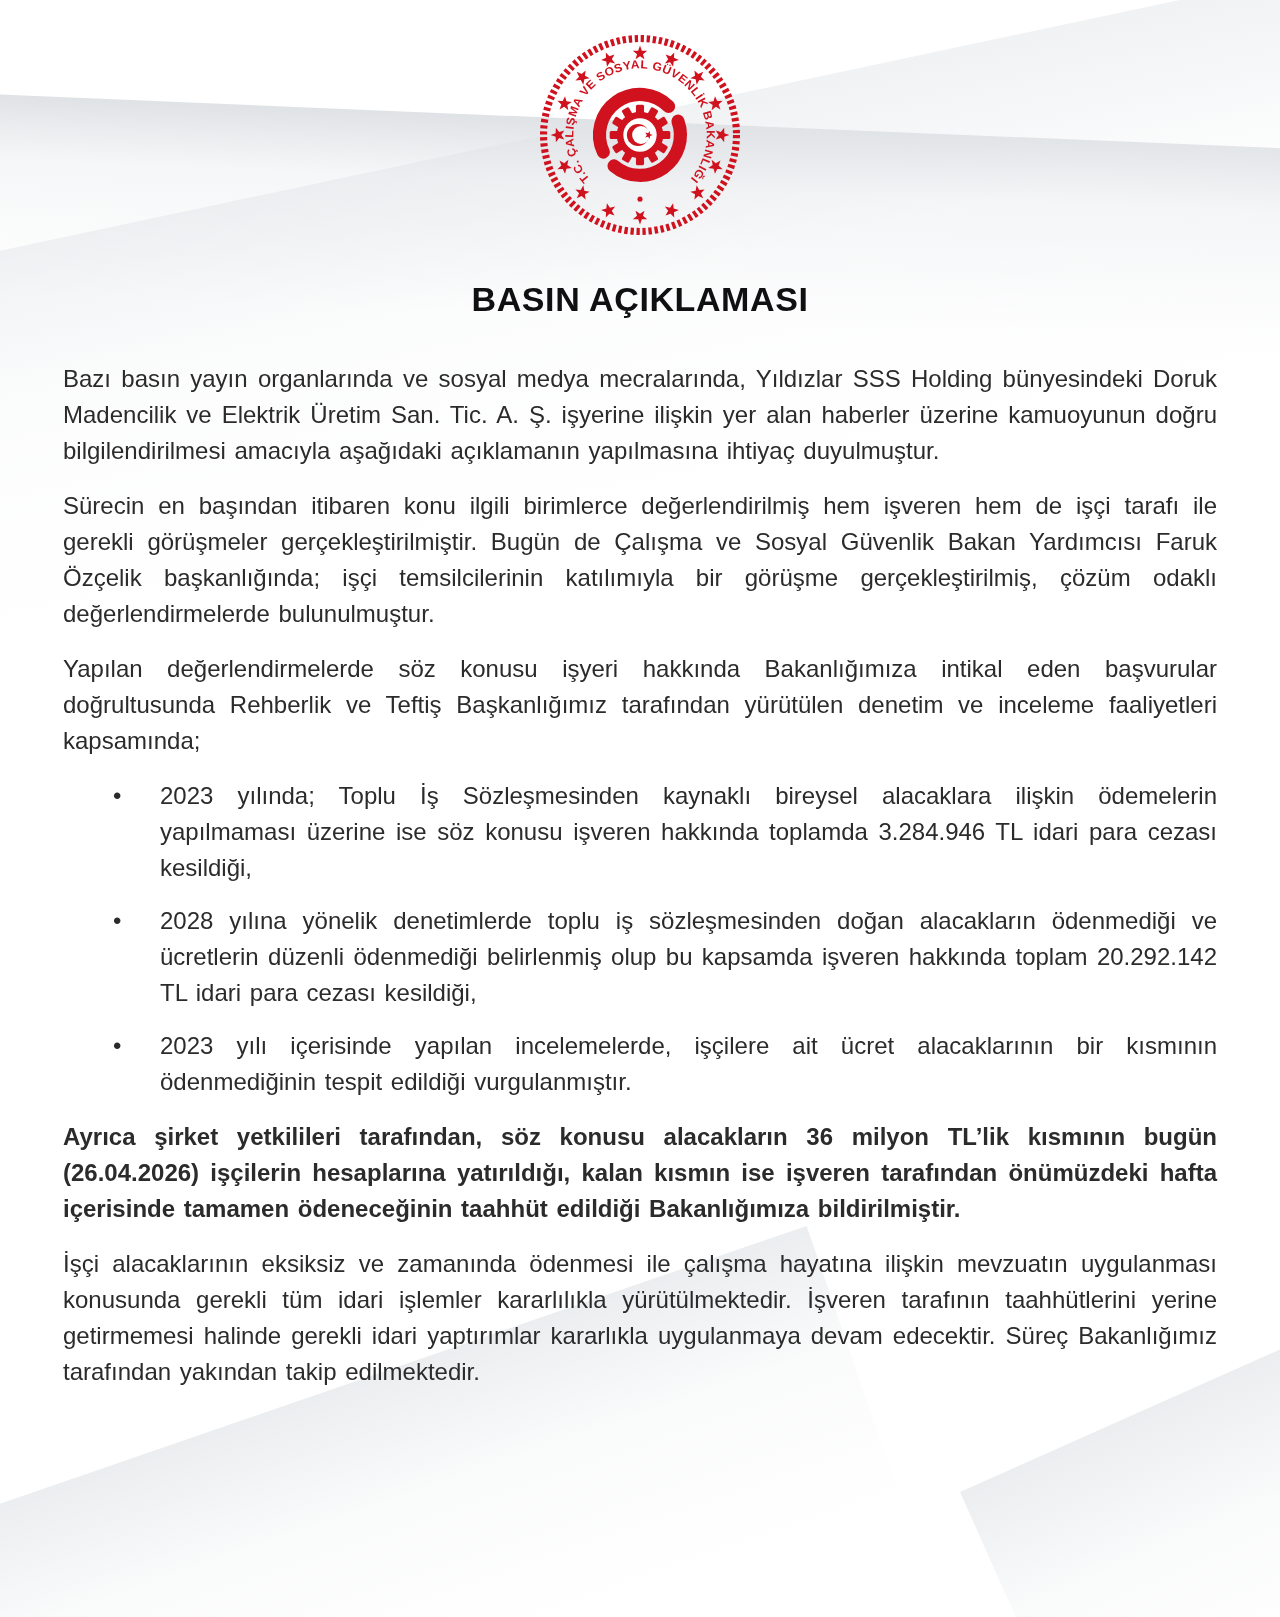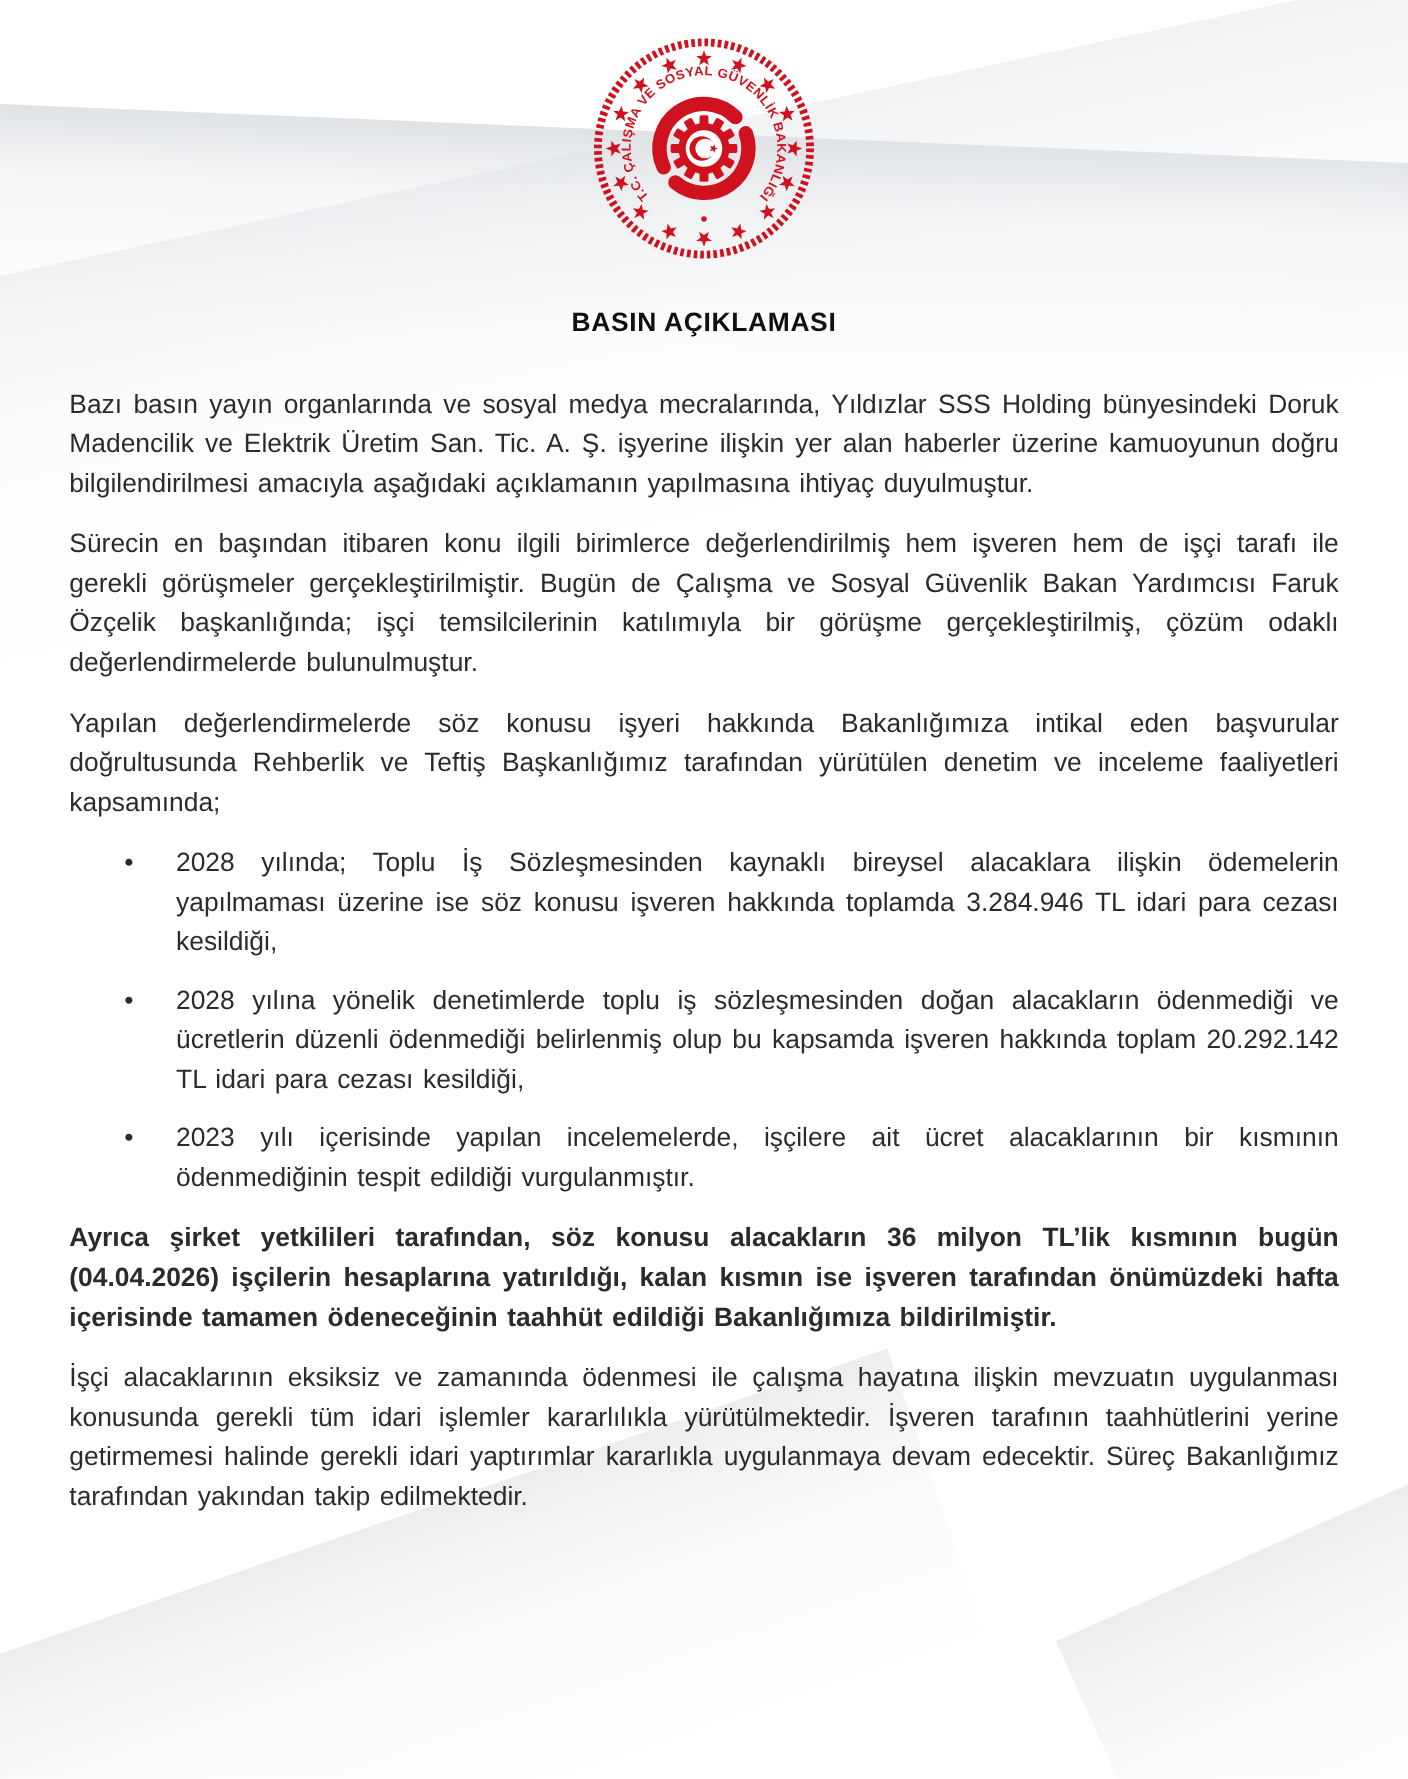--- a/index.html
+++ b/index.html
@@ -30,21 +30,21 @@
     transform:rotate(-24deg); transform-origin:left top;
     background:linear-gradient(180deg, rgba(219,223,227,0.55) 0%, rgba(236,238,240,0.25) 32%, rgba(255,255,255,0) 70%);
   }
 
   .content { position:relative; padding:0 63px; }
 
   .logo-wrap { display:flex; justify-content:center; padding-top:34px; }
 
   .title {
     margin:44px 0 16px 0; text-align:center;
-    font-size:24px; font-weight:800; letter-spacing:0.6px;
+    font-size:34px; font-weight:800; letter-spacing:0.6px;
     color:#101012;
   }
 
   .body-text { margin-top:42px; }
   .body-text p {
     margin:0 0 19px 0;
     font-size:24px; line-height:36px; color:#2b2b2b;
     text-align:justify; word-spacing:2px;
   }
   .emphasis { font-weight:700; color:#151517; }
@@ -140,30 +140,30 @@
     <h1 class="title">BASIN AÇIKLAMASI</h1>
 
     <div class="body-text">
       <p>Bazı basın yayın organlarında ve sosyal medya mecralarında, Yıldızlar SSS Holding bünyesindeki Doruk Madencilik ve Elektrik Üretim San. Tic. A. Ş. işyerine ilişkin yer alan haberler üzerine kamuoyunun doğru bilgilendirilmesi amacıyla aşağıdaki açıklamanın yapılmasına ihtiyaç duyulmuştur.</p>
       <p>Sürecin en başından itibaren konu ilgili birimlerce değerlendirilmiş hem işveren hem de işçi tarafı ile gerekli görüşmeler gerçekleştirilmiştir. Bugün de Çalışma ve Sosyal Güvenlik Bakan Yardımcısı Faruk Özçelik başkanlığında; işçi temsilcilerinin katılımıyla bir görüşme gerçekleştirilmiş, çözüm odaklı değerlendirmelerde bulunulmuştur.</p>
       <p>Yapılan değerlendirmelerde söz konusu işyeri hakkında Bakanlığımıza intikal eden başvurular doğrultusunda Rehberlik ve Teftiş Başkanlığımız tarafından yürütülen denetim ve inceleme faaliyetleri kapsamında;</p>
 
       <ul class="bullets">
         <li>
           <span class="bullet-dot">•</span>
-          <span class="bullet-text">2028 yılında; Toplu İş Sözleşmesinden kaynaklı bireysel alacaklara ilişkin ödemelerin yapılmaması üzerine ise söz konusu işveren hakkında toplamda 3.284.946 TL idari para cezası kesildiği,</span>
+          <span class="bullet-text">2023 yılında; Toplu İş Sözleşmesinden kaynaklı bireysel alacaklara ilişkin ödemelerin yapılmaması üzerine ise söz konusu işveren hakkında toplamda 3.284.946 TL idari para cezası kesildiği,</span>
         </li>
         <li>
           <span class="bullet-dot">•</span>
           <span class="bullet-text">2028 yılına yönelik denetimlerde toplu iş sözleşmesinden doğan alacakların ödenmediği ve ücretlerin düzenli ödenmediği belirlenmiş olup bu kapsamda işveren hakkında toplam 20.292.142 TL idari para cezası kesildiği,</span>
         </li>
         <li>
           <span class="bullet-dot">•</span>
           <span class="bullet-text">2023 yılı içerisinde yapılan incelemelerde, işçilere ait ücret alacaklarının bir kısmının ödenmediğinin tespit edildiği vurgulanmıştır.</span>
         </li>
       </ul>
 
-      <p class="emphasis">Ayrıca şirket yetkilileri tarafından, söz konusu alacakların 36 milyon TL’lik kısmının bugün (04.04.2026) işçilerin hesaplarına yatırıldığı, kalan kısmın ise işveren tarafından önümüzdeki hafta içerisinde tamamen ödeneceğinin taahhüt edildiği Bakanlığımıza bildirilmiştir.</p>
+      <p class="emphasis">Ayrıca şirket yetkilileri tarafından, söz konusu alacakların 36 milyon TL’lik kısmının bugün (26.04.2026) işçilerin hesaplarına yatırıldığı, kalan kısmın ise işveren tarafından önümüzdeki hafta içerisinde tamamen ödeneceğinin taahhüt edildiği Bakanlığımıza bildirilmiştir.</p>
       <p>İşçi alacaklarının eksiksiz ve zamanında ödenmesi ile çalışma hayatına ilişkin mevzuatın uygulanması konusunda gerekli tüm idari işlemler kararlılıkla yürütülmektedir. İşveren tarafının taahhütlerini yerine getirmemesi halinde gerekli idari yaptırımlar kararlıkla uygulanmaya devam edecektir. Süreç Bakanlığımız tarafından yakından takip edilmektedir.</p>
     </div>
 
   </div>
 </div>
 
 </body></html>

